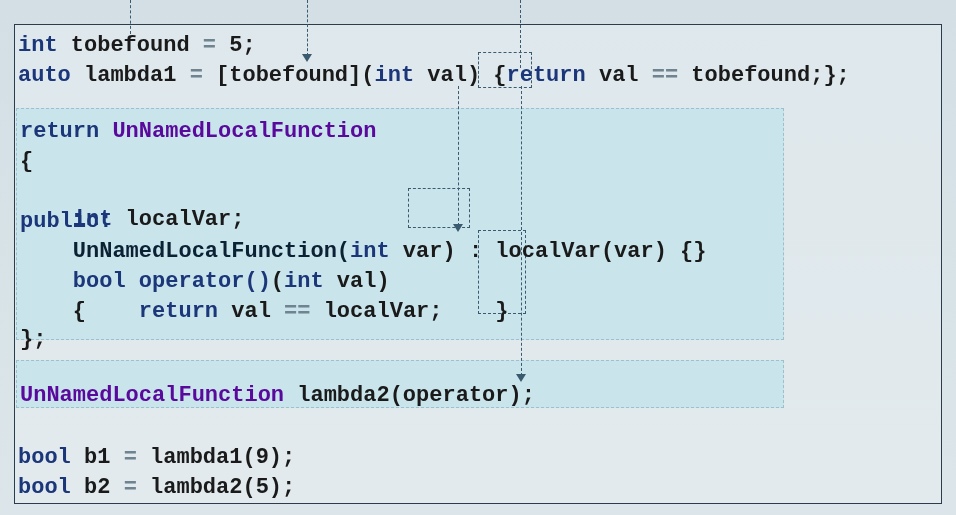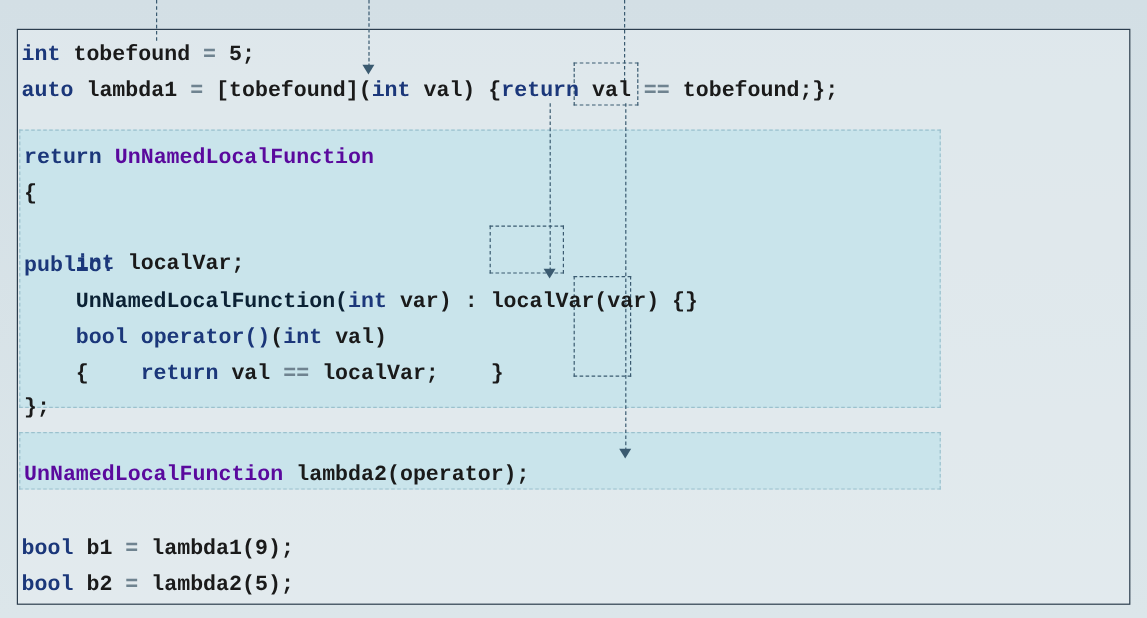--- a/index.html
+++ b/index.html
@@ -8,21 +8,21 @@
     width: 956px;
     height: 515px;
     background: #d8e2e6;
     overflow: hidden;
   }
   .page {
     position: relative;
     width: 956px;
     height: 515px;
     font-family: "Courier New", Courier, monospace;
-    font-size: 18px;
+    font-size: 22px;
     font-weight: bold;
     color: #222;
     background: linear-gradient(180deg, #d3dfe5 0%, #dce6ea 100%);
   }
   
   .outer-box {
     position: absolute;
     left: 14px;
     top: 24px;
     width: 928px;

